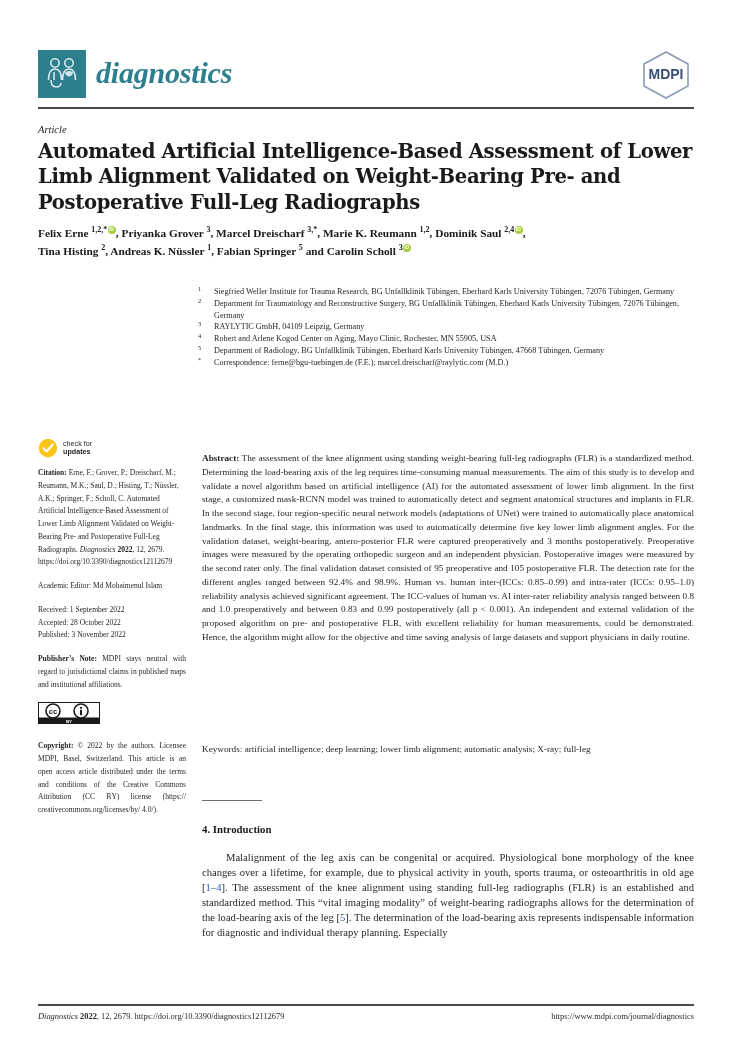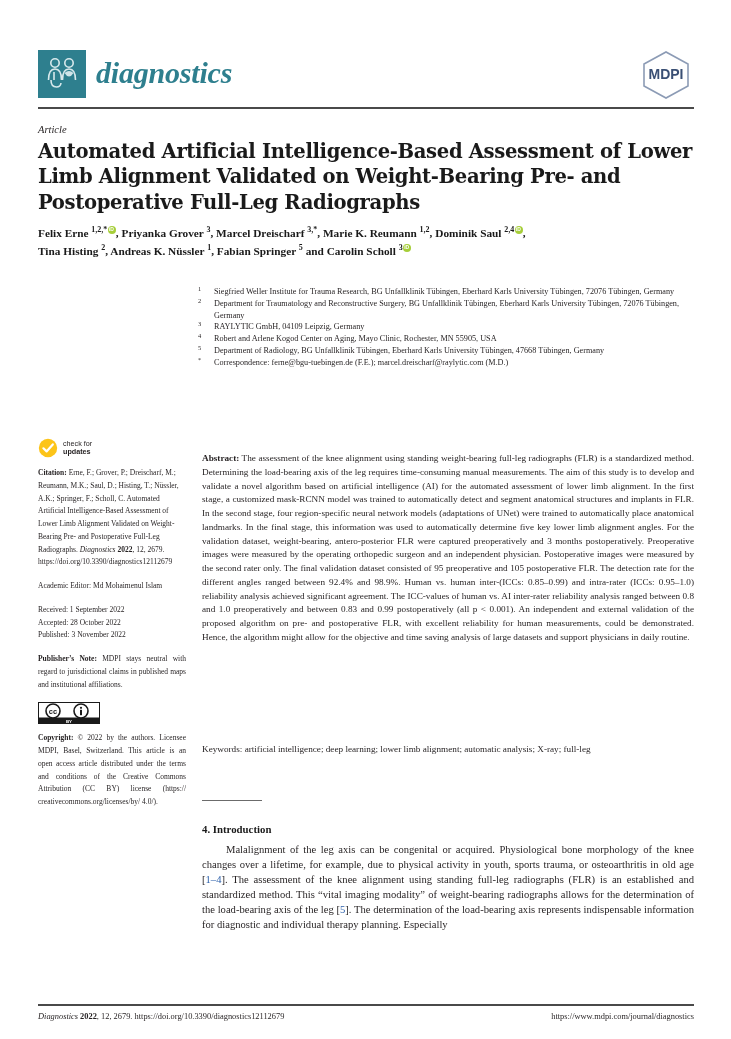--- a/index.html
+++ b/index.html
@@ -147,21 +147,21 @@
     color: #231f20;
   }
   .cfu-text b { font-weight: bold; }
   .sb-block { margin-bottom: 11px; text-align: left; }
   .sb-block.just { text-align: justify; }
   .sb-block b { font-weight: bold; }
   .sb-block i { font-style: italic; }
 
   .cc-badge {
     width: 84px; height: 22px;
-    margin-bottom: 8px;
+    margin-bottom: 16px;
   }
 
   
   .abstract {
     position: absolute;
     left: 202px; top: 452px;
     width: 492px;
     font-size: 9.2px;
     line-height: 1.495;
     text-align: justify;
@@ -196,21 +196,21 @@
   }
   .intro-body {
     position: absolute;
     left: 202px; top: 843px;
     width: 492px;
     font-size: 10.6px;
     line-height: 1.415;
     text-align: justify;
     color: #231f20;
   }
-  .intro-body .indent { text-indent: 24px; display:block; }
+  .intro-body .indent { text-indent: 24px; display:block;margin-top:8px; }
   .ref { color: #2b5faa; }
 
   
   .footer-rule {
     position: absolute;
     left: 38px; top: 1004px;
     width: 656px; height: 1.6px;
     background: #4a4a4a;
   }
   .footer {

